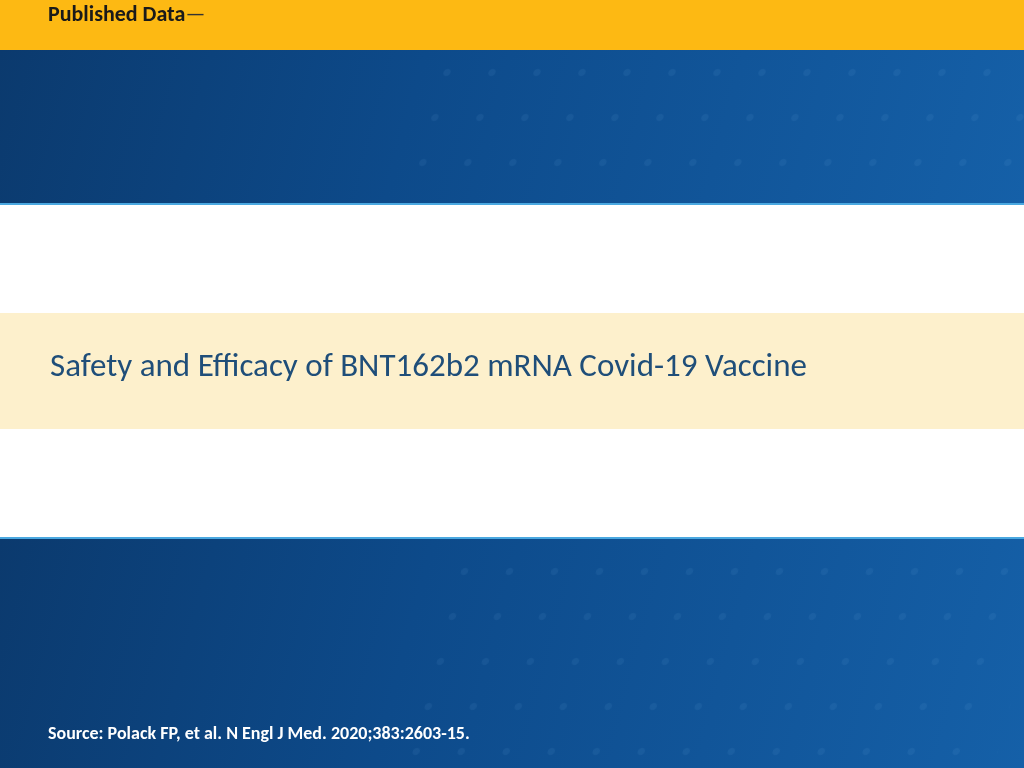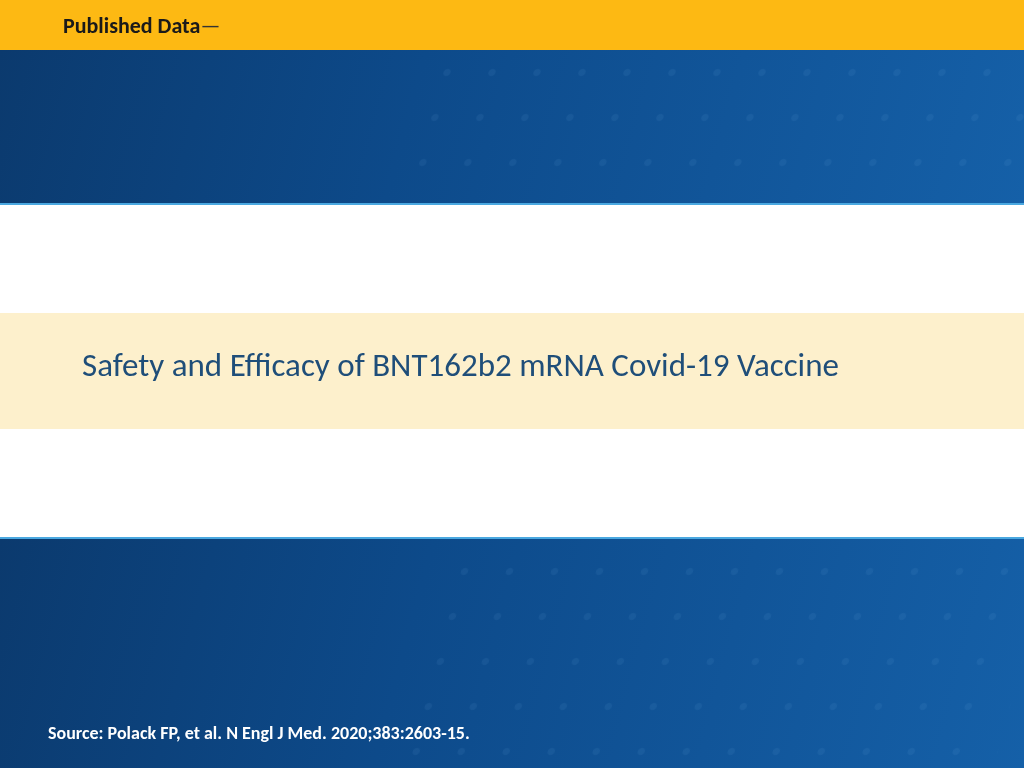--- a/index.html
+++ b/index.html
@@ -13,22 +13,22 @@
       font-family: Calibri, 'Segoe UI', Arial, sans-serif;
       overflow: hidden;
       position: relative;
       background: #ffffff;
     }
     .header-bar {
       width: 100%;
       height: 50px;
       background: #fdb913;
       display: flex;
-      align-items: center;
-      padding-left: 63px;
+      align-items: flex-start;
+      padding-left: 48px;
       font-size: 22px;
       color: #1a1a1a;
     }
     .header-label {
       font-weight: bold;
     }
     .header-desc {
       font-weight: normal;
       color: #333;
     }
@@ -65,21 +65,20 @@
     .title-box {
       width: 100%;
       background: #fdf0cc;
       padding: 32px 40px 44px 50px;
       text-align: left;
     }
     .title-text {
       font-size: 33px;
       color: #1f4e79;
       font-weight: 400;
-      margin-left: 32px;
     }
     .bottom-blue-band {
       width: 100%;
       height: 231px;
       background: linear-gradient(105deg, #0b3a6e 0%, #0d4a8a 40%, #1560a8 100%);
       position: relative;
       overflow: hidden;
       border-top: 2px solid #4aa8e0;
       display: flex;
       align-items: flex-end;

